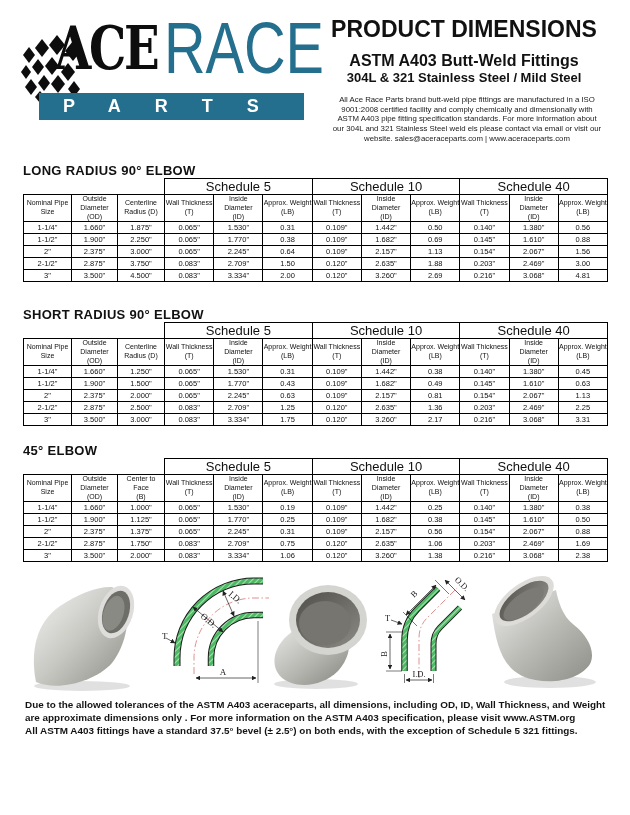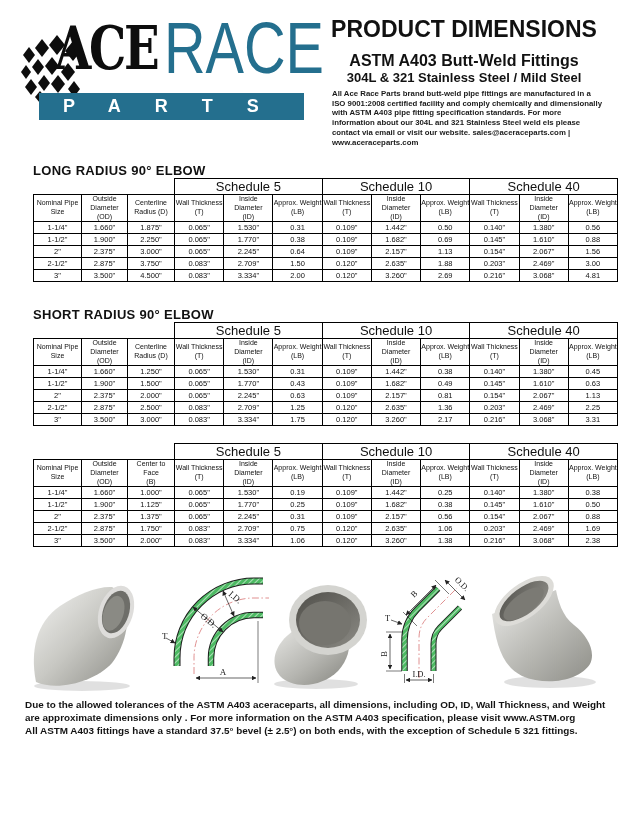--- a/index.html
+++ b/index.html
@@ -16,25 +16,25 @@
         font-weight:400;font-size:72px;line-height:72px;color:#246f8e;
         transform:scaleX(.80);transform-origin:left top;}
   .parts-bar{position:absolute;left:14px;top:68px;width:265px;height:27px;background:#246f8e;
              color:#fff;font-weight:700;font-size:18px;line-height:27px;
              letter-spacing:34px;padding-left:24px;box-sizing:border-box;white-space:nowrap;overflow:hidden;}
 
   .head-right{position:absolute;left:320px;top:16px;width:288px;text-align:center;}
   .head-title{font-size:23px;font-weight:700;letter-spacing:0px;}
   .head-sub1{font-size:16px;font-weight:700;margin-top:9px;}
   .head-sub2{font-size:13px;font-weight:700;margin-top:0;}
-  .head-intro{margin-top:4px;padding:0 6px 0 12px;text-align:left;font-size:7.8px;
-              font-weight:700;line-height:9.7px;color:#1a1a1a;}
+  .head-intro{margin-top:10px;padding:0 6px 0 12px;text-align:center;font-size:7.8px;
+              font-weight:400;line-height:9.7px;color:#1a1a1a;}
 
   
-  .tbl-sec{position:absolute;left:33px;width:585px;}
+  .tbl-sec{position:absolute;left:23px;width:585px;}
   .tbl-title{font-size:13px;font-weight:700;letter-spacing:.3px;height:13px;margin-bottom:2px;}
   table.dim{border-collapse:collapse;table-layout:fixed;width:585px;}
   table.dim td{border:1px solid #000;text-align:center;vertical-align:middle;padding:0;}
   td.spacer{border:none !important;}
   td.sched{height:12px;font-size:13px;}
   td.colhead{height:21px;font-size:7px;line-height:1.25;white-space:pre-line;padding:1px 0;}
   td.cell{height:11px;font-size:7.5px;}
 
   
   .fig{position:absolute;}
@@ -319,20 +319,21 @@
             <td class="cell">2.17</td>
             <td class="cell">0.216"</td>
             <td class="cell">3.068"</td>
             <td class="cell">3.31</td>
           </tr>
         </tbody>
       </table>
   </div>
 
   <div class="tbl-sec" style="top:443px;">
+    <div class="tbl-title">45° ELBOW</div>
     <table class="dim">
       <colgroup>
           <col style="width:48px">
           <col style="width:46px">
           <col style="width:47px">
           <col>
           <col>
           <col>
           <col>
           <col>

